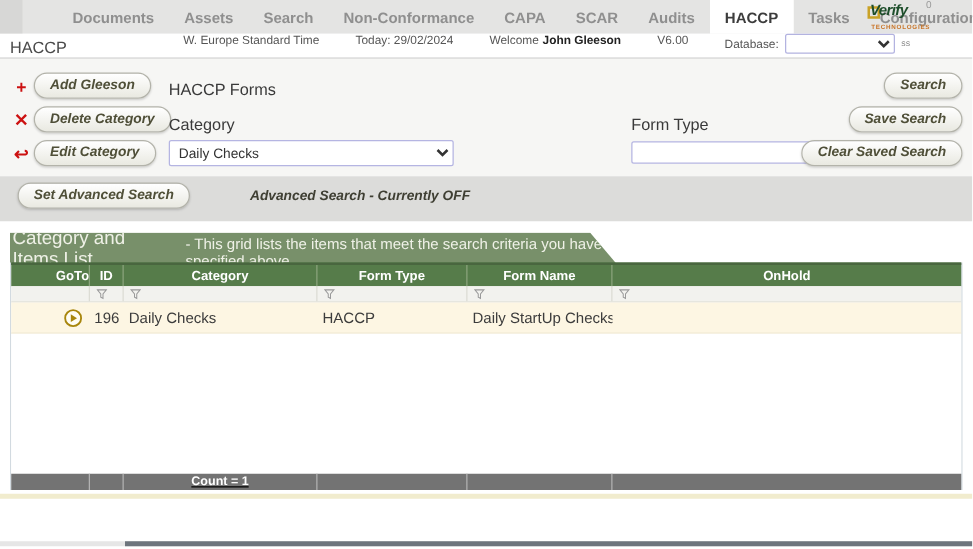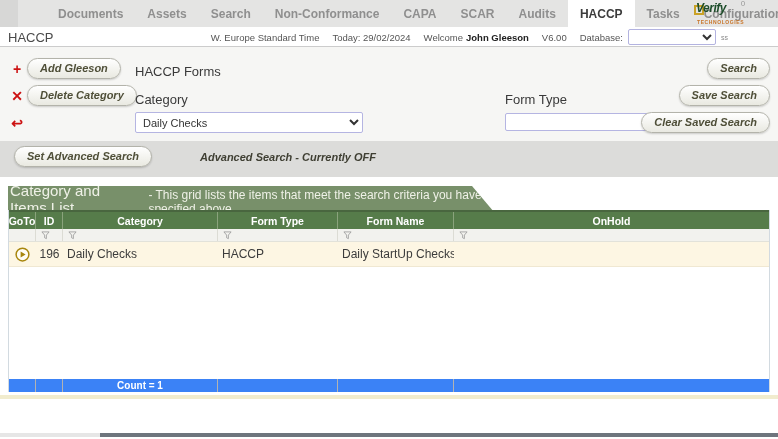--- a/index.html
+++ b/index.html
@@ -19,21 +19,21 @@
   .tab .badge { position:absolute; top:-1px; left:50%; transform:translateX(-50%); font-size:8px; font-weight:normal; color:#9a9a9a; }
 
   .logo { position:absolute; right:12px; top:2px; width:72px; height:24px; }
   .logo-square { position:absolute; left:0; top:3px; width:10px; height:10px; border:2px solid #C9A227; }
   .logo-text { position:absolute; left:2px; top:-1px; font-size:12px; font-style:italic; font-weight:bold; color:#1E4E2B; letter-spacing:-0.5px; }
   .logo-tagline { position:absolute; left:3px; top:17px; font-size:5px; letter-spacing:0.6px; color:#C9762A; font-weight:bold; }
 
   
   .headerbar { position:absolute; top:27px; left:0; width:778px; height:20px; background:#fff; border-bottom:1px solid #cccccc; }
   .page-title { position:absolute; left:8px; top:3px; font-size:13px; color:#4a4a4a; }
-  .header-right { position:absolute; right:50px; top:0; height:20px; display:flex; align-items:center; gap:13px; font-size:9.5px; color:#555; white-space:nowrap; }
+  .header-right { position:absolute; right:50px; top:0; height:20px; display:flex; align-items:flex-start; gap:29px; font-size:9.5px; color:#555; white-space:nowrap; }
   .header-right b { color:#222; }
   .welcome { display:flex; gap:3px; }
   .db-wrap { display:flex; align-items:center; gap:5px; }
   .db-select { width:88px; height:16px; border:1px solid #b3b3e0; border-radius:2px; font-size:10px; background:#fff; color:#333; }
   .db-suffix { font-size:7px; color:#888; }
 
   
   .btn {
     display:inline-block; background:linear-gradient(#ffffff,#e9e9e1);
     border:1px solid #b3b3aa; border-radius:11px; padding:3px 12px 4px;
@@ -61,33 +61,33 @@
 
   
   .banner { position:absolute; top:186px; left:8px; width:486px; height:26px; background:#78906A; color:#eff1e7;
     clip-path:polygon(0 0, 464px 0, 486px 100%, 0 100%);
     display:flex; align-items:center; padding-left:2px; }
   .banner-title { font-size:15px; }
   .banner-desc { font-size:12px; margin-left:8px; padding-top:5px; }
 
   
   .grid { position:absolute; top:210px; left:8px; width:762px; border-left:1px solid #d2dae0; border-right:1px solid #d2dae0; }
-  .row { display:flex; width:100%; }
+  .row { display:flex; width:100%;padding-left:36px; }
   .c0{width:27px;} .c1{width:27px;} .c2{width:155px;} .c3{width:120px;} .c4{width:116px;} .c5{flex:1;}
   .grid-header { height:19px; background:#567C4A; border-top:2px solid #49663F; }
   .gh-cell { border-right:1px solid #8aa37c; color:#fff; font-size:10.5px; font-weight:bold; display:flex; align-items:center; justify-content:center; overflow:hidden; cursor:pointer; }
   .gh-cell:last-child { border-right:none; }
   .filter-row { height:13px; background:#f2f2ee; border-bottom:1px solid #e2e2da; }
   .fr-cell { border-right:1px solid #dcdcd4; display:flex; align-items:center; padding-left:5px; }
   .fr-cell:last-child { border-right:none; }
   .data-row { height:25px; background:#FDF6E3; border-bottom:1px solid #f0e8d2; cursor:pointer; }
   .dr-cell { font-size:12px; color:#3c3c3c; display:flex; align-items:center; padding-left:4px; overflow:hidden; white-space:nowrap; }
   .dr-center { justify-content:center; padding-left:0; }
   .grid-body { height:112px; background:#fff; }
-  .grid-footer { height:13px; background:#3b82f6; }
+  .grid-footer { height:13px; background:#737373;text-decoration:underline; }
   .gf-cell { border-right:1px solid #b2b2b2; display:flex; align-items:center; justify-content:center; color:#fff; font-size:10px; font-weight:bold; }
   .gf-cell:last-child { border-right:none; }
 
   .creamline { position:absolute; top:395px; left:0; width:778px; height:4px; background:#F1ECCE; }
 
   
   .bottom-btns { position:absolute; top:402px; left:14px; display:flex; }
   .bb2 { margin-left:9px; }
   .bb3 { margin-left:46px; }
 
@@ -146,20 +146,21 @@
       </span>
     </div>
   </div>
 
   <div class="searchpanel">
     <span class="icon-red i1">+</span>
     <button class="btn lb b1">Add Gleeson</button>
     <span class="icon-red i2">✕</span>
     <button class="btn lb b2">Delete Category</button>
     <span class="icon-red i3">↩</span>
+    <button class="btn lb b3">Edit Category</button>
 
     <div class="form-title">HACCP Forms</div>
     <div class="category-label">Category</div>
     <select class="category-select">
       <option>Daily Checks</option>
     </select>
 
     <div class="formtype-label">Form Type</div>
     <input class="formtype-input" value="" style="">
 

